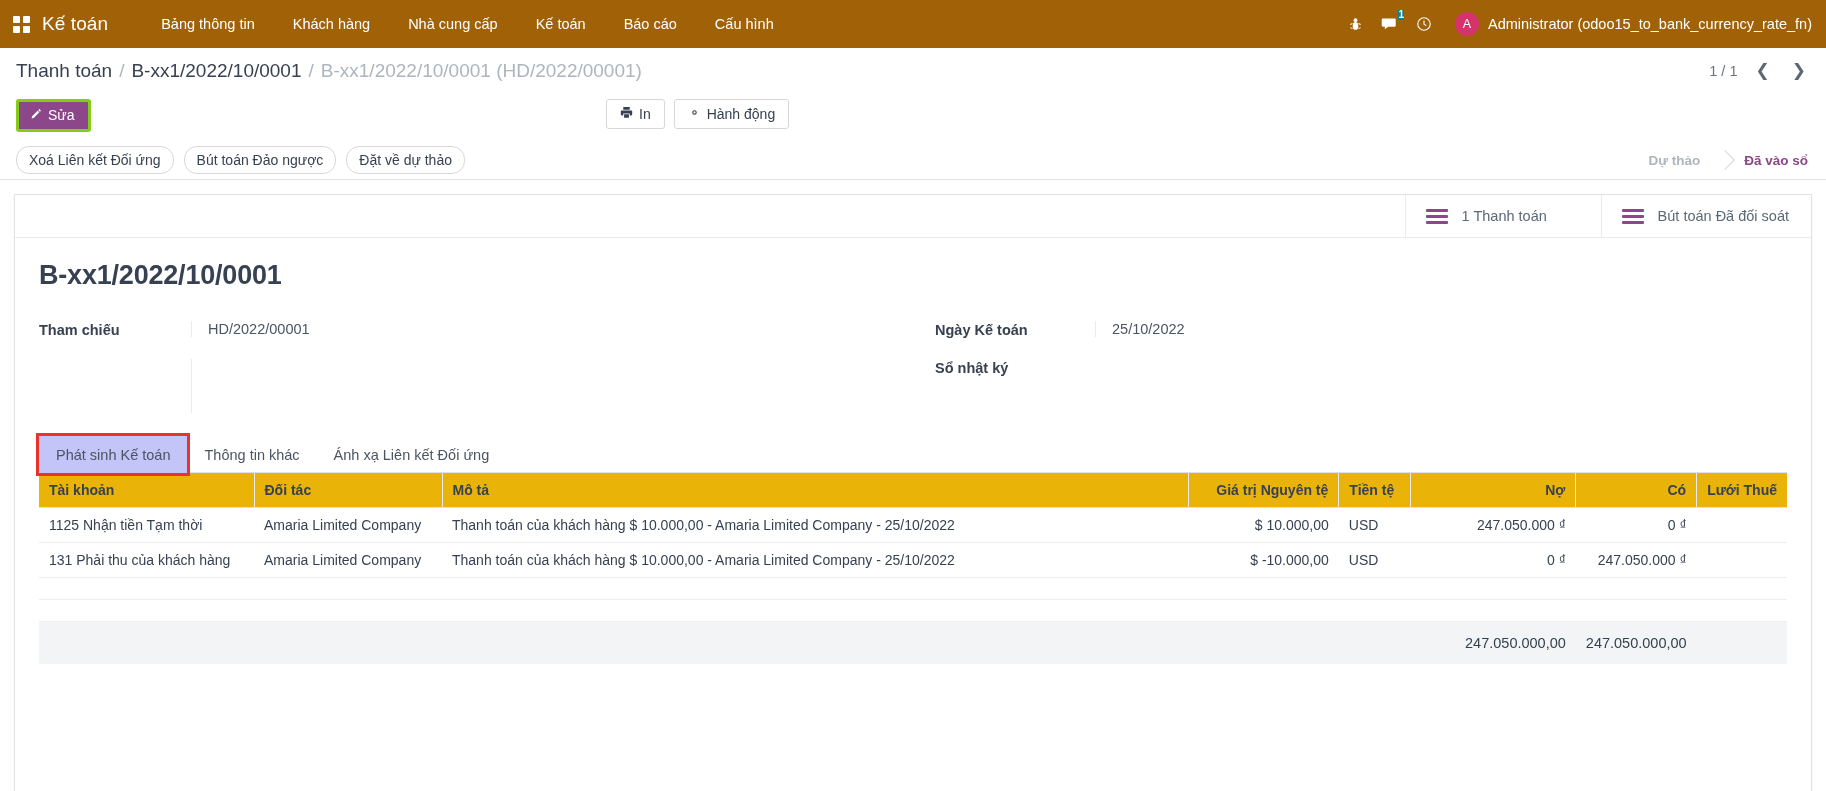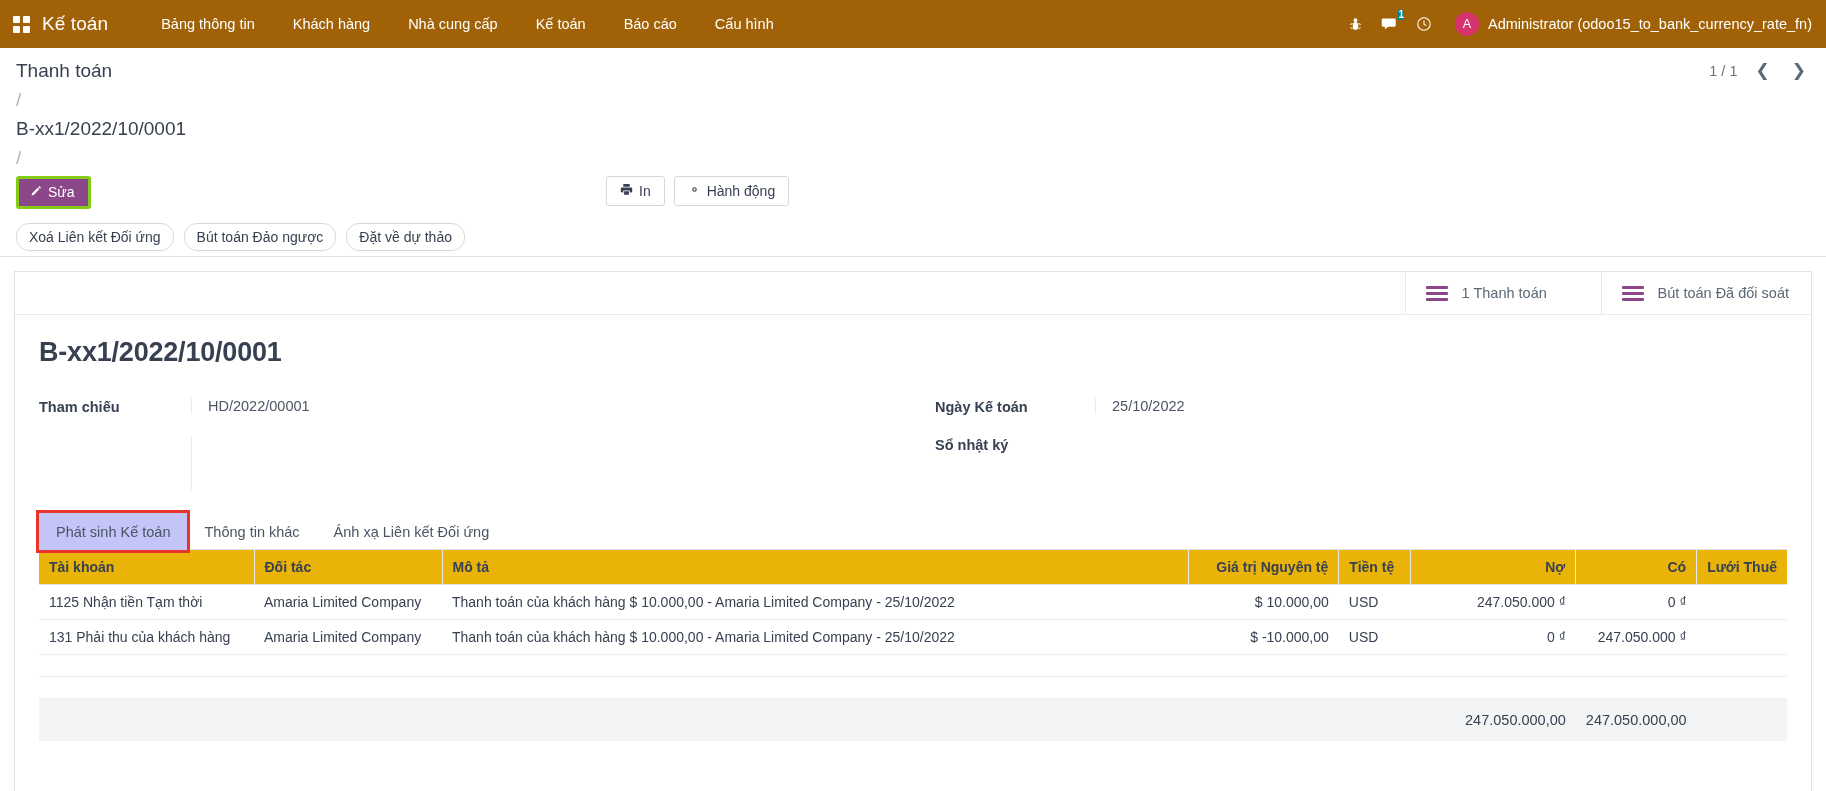--- a/index.html
+++ b/index.html
@@ -49,21 +49,21 @@
   .avatar {
     width: 24px; height: 24px; border-radius: 50%;
     background: #D6336C; color: #ffffff;
     font-size: 12.5px; display: flex; align-items: center; justify-content: center;
   }
   .user-name { font-size: 14.5px; color: #ffffff; white-space: nowrap; }
 
   
   .control-panel { background: #ffffff; border-bottom: 1px solid #dee2e6; }
   .cp-row1 { display: flex; align-items: flex-start; padding: 12px 16px 0 16px; position: relative; min-height: 44px; }
-  .breadcrumb { font-size: 19px; color: #374151; display: flex; align-items: flex-start; gap: 7px; white-space: nowrap; flex-direction: column; }
+  .breadcrumb { font-size: 19px; color: #374151; display: flex; align-items: flex-end; gap: 7px; white-space: nowrap; }
   .breadcrumb .bc-link { color: #374151; text-decoration: none; cursor: pointer; }
   .breadcrumb .bc-sep { color: #adb5bd; font-weight: 300; }
   .breadcrumb .bc-active { color: #adb5bd; }
   .pager-wrap {
     position: absolute; right: 16px; top: 14px;
     display: flex; align-items: center; gap: 14px;
     font-size: 14.5px; color: #6b7280;
   }
   .pager-btn { cursor: pointer; color: #5b6875; font-size: 17px; line-height: 1; padding: 0 4px; }
 
@@ -244,20 +244,21 @@
 </div>
 
 <div class="control-panel">
 
   <div class="cp-row1">
     <div class="breadcrumb">
       <a class="bc-link">Thanh toán</a>
       <span class="bc-sep">/</span>
       <a class="bc-link">B-xx1/2022/10/0001</a>
       <span class="bc-sep">/</span>
+      <span class="bc-active">B-xx1/2022/10/0001 (HD/2022/00001)</span>
     </div>
     <div class="pager-wrap">
       <span>1 / 1</span>
       <span class="pager-btn">❮</span>
       <span class="pager-btn">❯</span>
     </div>
   </div>
 
   <div class="cp-row2">
     <button class="btn-edit">
@@ -292,20 +293,24 @@
       </button>
     </div>
   </div>
 
   <div class="cp-row3">
     <div class="sub-buttons">
       <button class="btn-sub">Xoá Liên kết Đối ứng</button>
       <button class="btn-sub">Bút toán Đảo ngược</button>
       <button class="btn-sub">Đặt về dự thảo</button>
     </div>
+    <div class="statusbar">
+      <div class="status-item">Dự thảo</div>
+      <div class="status-item active">Đã vào sổ</div>
+    </div>
   </div>
 </div>
 
 <div class="sheet-bg">
   <div class="sheet">
 
     <div class="stat-row">
       <div class="stat-btn">
         <span class="bars-icon">
             <i></i>

